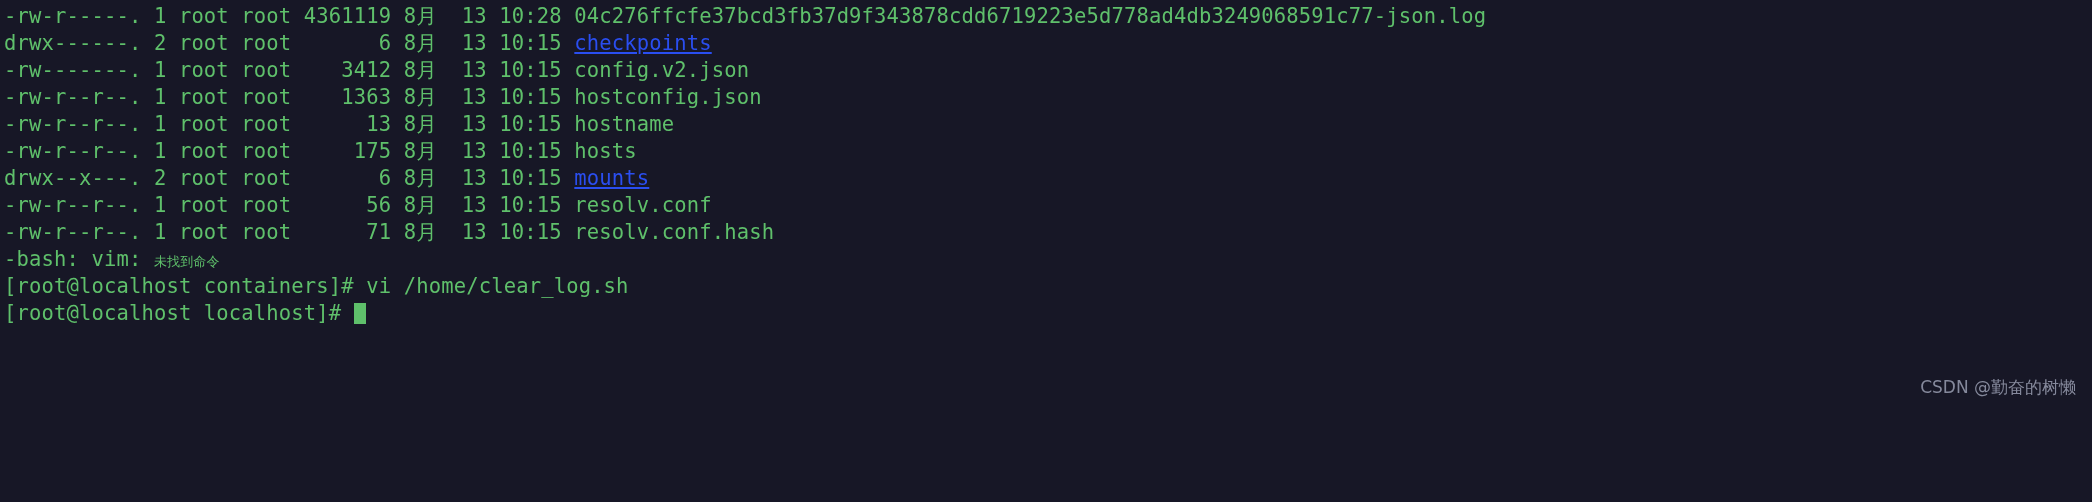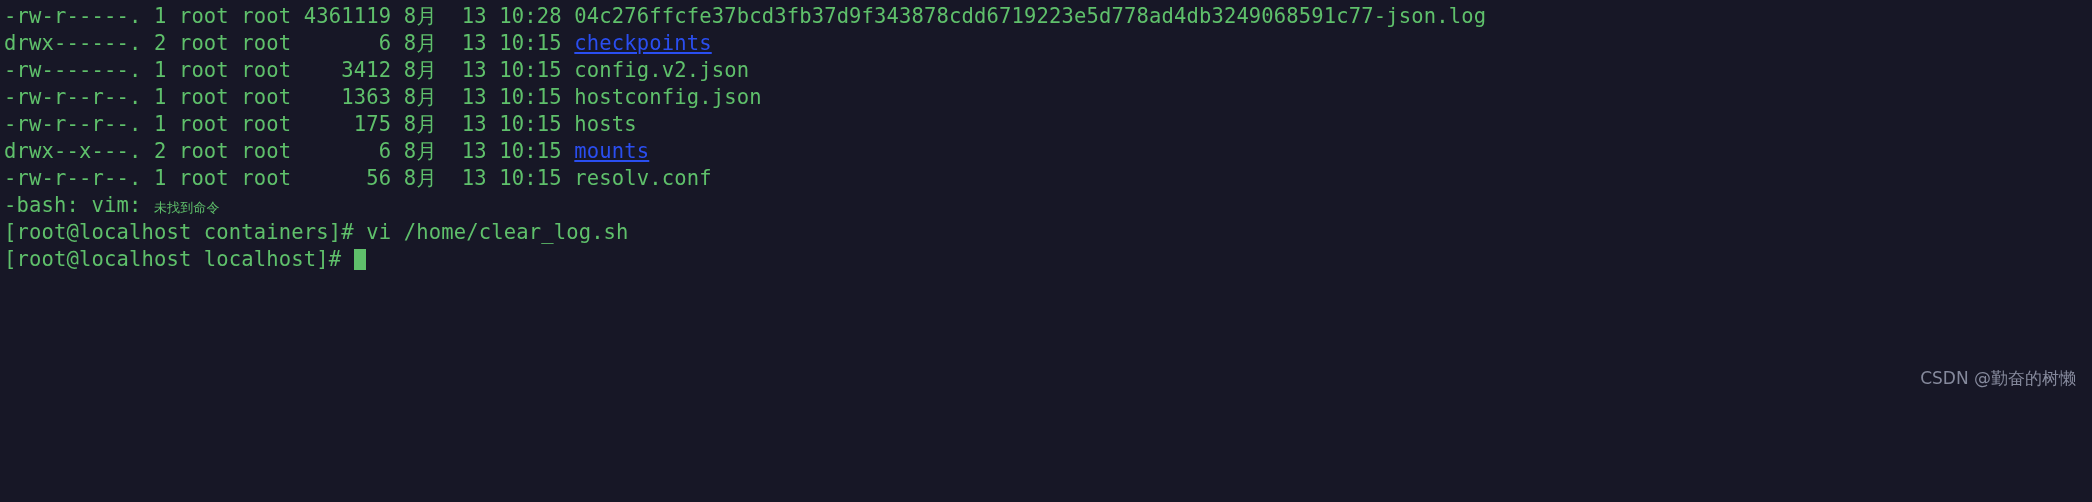--- a/index.html
+++ b/index.html
@@ -39,21 +39,21 @@
   .cursor {
     display: inline-block;
     width: 12px;
     height: 21px;
     background: #5fc06b;
     vertical-align: -4px;
   }
   .watermark {
     position: absolute;
     right: 16px;
-    bottom: 20px;
+    bottom: 11px;
     color: #8f93a6;
     font-family: "DejaVu Sans", "Liberation Sans", sans-serif;
     font-size: 17px;
     opacity: 0.92;
     white-space: pre;
     margin-left: 32px;
   }
 </style>
 </head>
 <body>
@@ -62,27 +62,29 @@
   <div class="lines">
 
     <div class="line"><span class="seg green">-rw-r-----. 1 root root 4361119 8月  13 10:28 04c276ffcfe37bcd3fb37d9f343878cdd6719223e5d778ad4db3249068591c77-json.log</span></div>
 
     <div class="line"><span class="seg green">drwx------. 2 root root       6 8月  13 10:15 </span><span class="seg blue">checkpoints</span></div>
 
     <div class="line"><span class="seg green">-rw-------. 1 root root    3412 8月  13 10:15 config.v2.json</span></div>
 
     <div class="line"><span class="seg green">-rw-r--r--. 1 root root    1363 8月  13 10:15 hostconfig.json</span></div>
 
+    <div class="line"><span class="seg green">-rw-r--r--. 1 root root      13 8月  13 10:15 hostname</span></div>
 
     <div class="line"><span class="seg green">-rw-r--r--. 1 root root     175 8月  13 10:15 hosts</span></div>
 
     <div class="line"><span class="seg green">drwx--x---. 2 root root       6 8月  13 10:15 </span><span class="seg blue">mounts</span></div>
 
     <div class="line"><span class="seg green">-rw-r--r--. 1 root root      56 8月  13 10:15 resolv.conf</span></div>
 
+    <div class="line"><span class="seg green">-rw-r--r--. 1 root root      71 8月  13 10:15 resolv.conf.hash</span></div>
 
 
     <div class="line"><span class="seg green">-bash: vim: </span><span class="seg green cjk">未找到命令</span></div>
 
     <div class="line"><span class="seg green">[root@localhost containers]# vi /home/clear_log.sh</span></div>
 
     <div class="line"><span class="seg green">[root@localhost localhost]# </span><span class="cursor"></span></div>
 
   </div>
 

